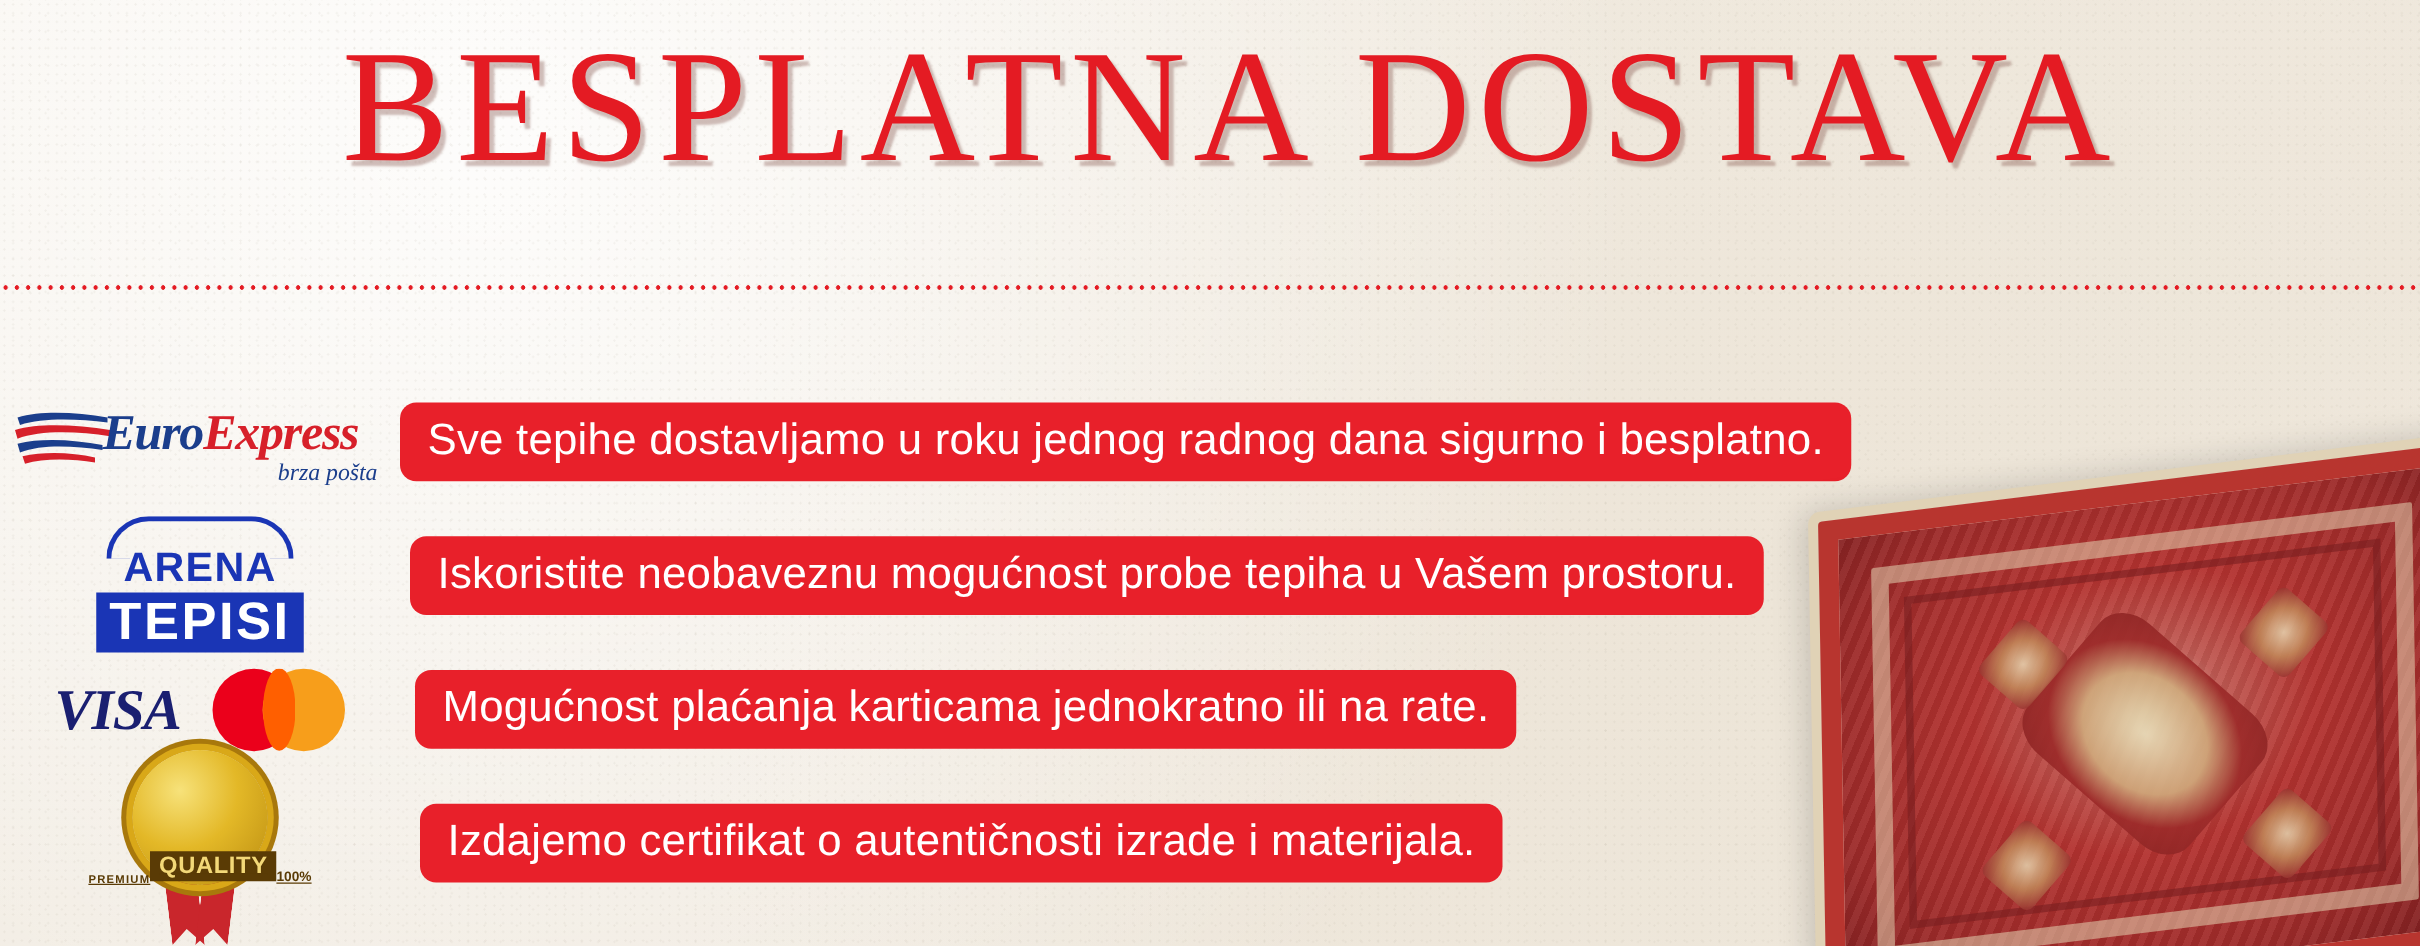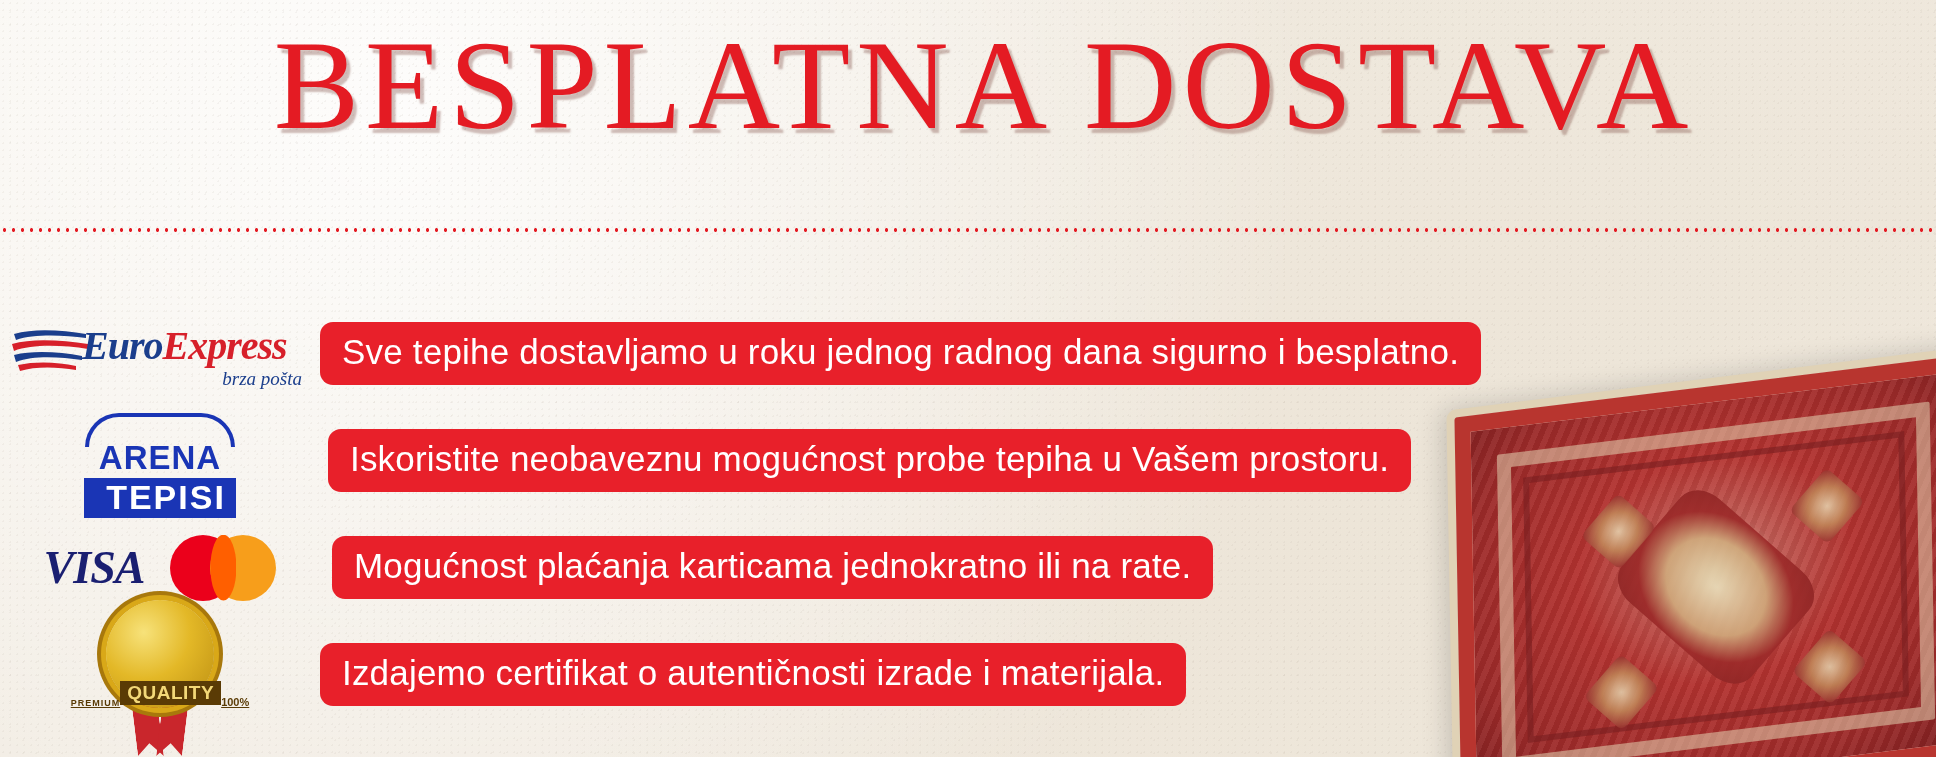--- a/index.html
+++ b/index.html
@@ -83,21 +83,21 @@
     font-weight: 400;
     letter-spacing: 0.2px;
     padding: 11px 22px 13px 22px;
     white-space: nowrap;
     line-height: 1.1;
     border-radius: 13px;
   }
   .row-1 .msg { margin-left: 0px; }
   .row-2 .msg { margin-left: 8px; }
   .row-3 .msg { margin-left: 12px; }
-  .row-4 .msg { }
+  .row-4 .msg { margin-left: 16px; }
 
   
   .euro {
     position: relative;
     width: 300px;
     height: 80px;
   }
   .euro .swoosh {
     position: absolute;
     left: 2px;
@@ -155,23 +155,23 @@
     letter-spacing: 1px;
     color: #1a35b5;
     line-height: 1;
   }
   .arena .a-bot {
     margin-top: 4px;
     background: #1a35b5;
     color: #ffffff;
     font-family: "Liberation Sans", sans-serif;
     font-weight: bold;
-    font-size: 34px;
+    font-size: 42px;
     letter-spacing: 2px;
-    padding: 2px 10px 4px 22px;
+    padding: 2px 10px 4px 10px;
     line-height: 1;
   }
 
   
   .cards {
     display: flex;
     align-items: center;
     gap: 26px;
   }
   .visa {

